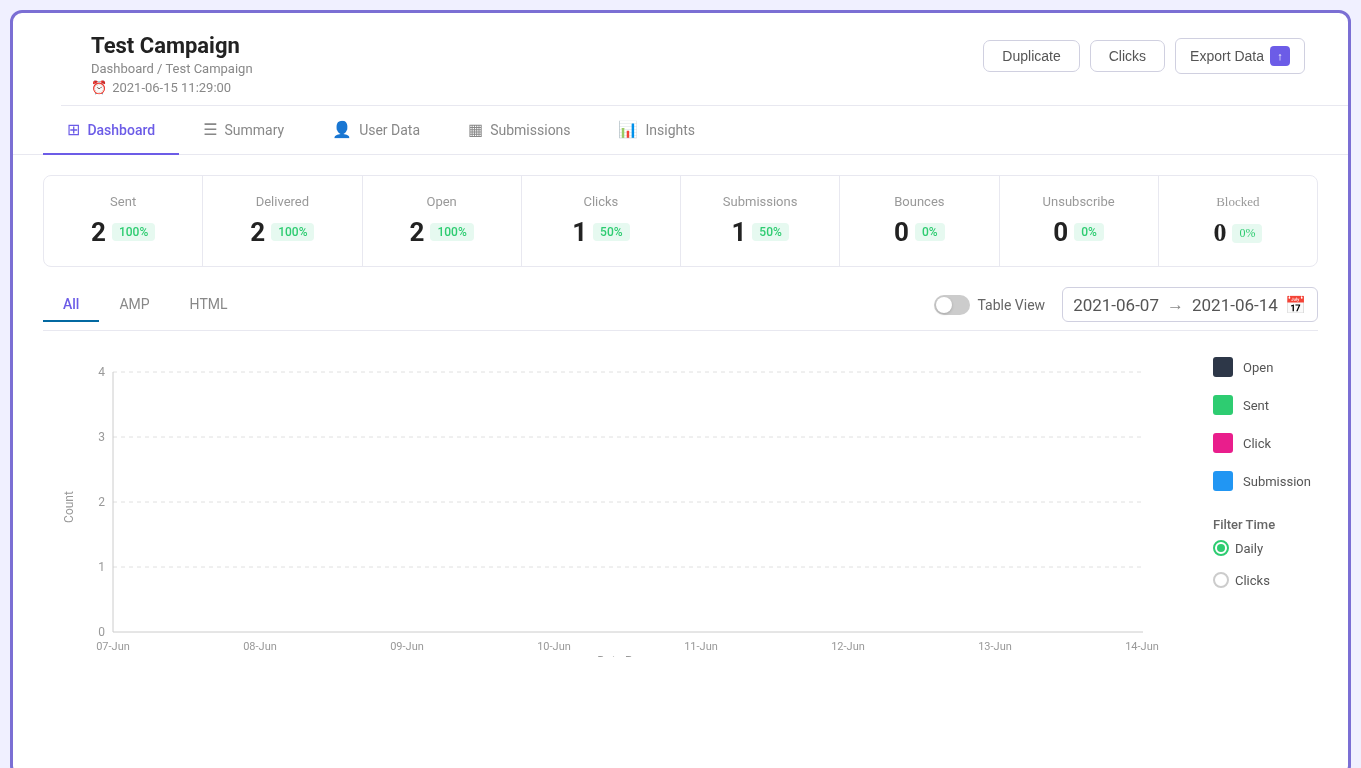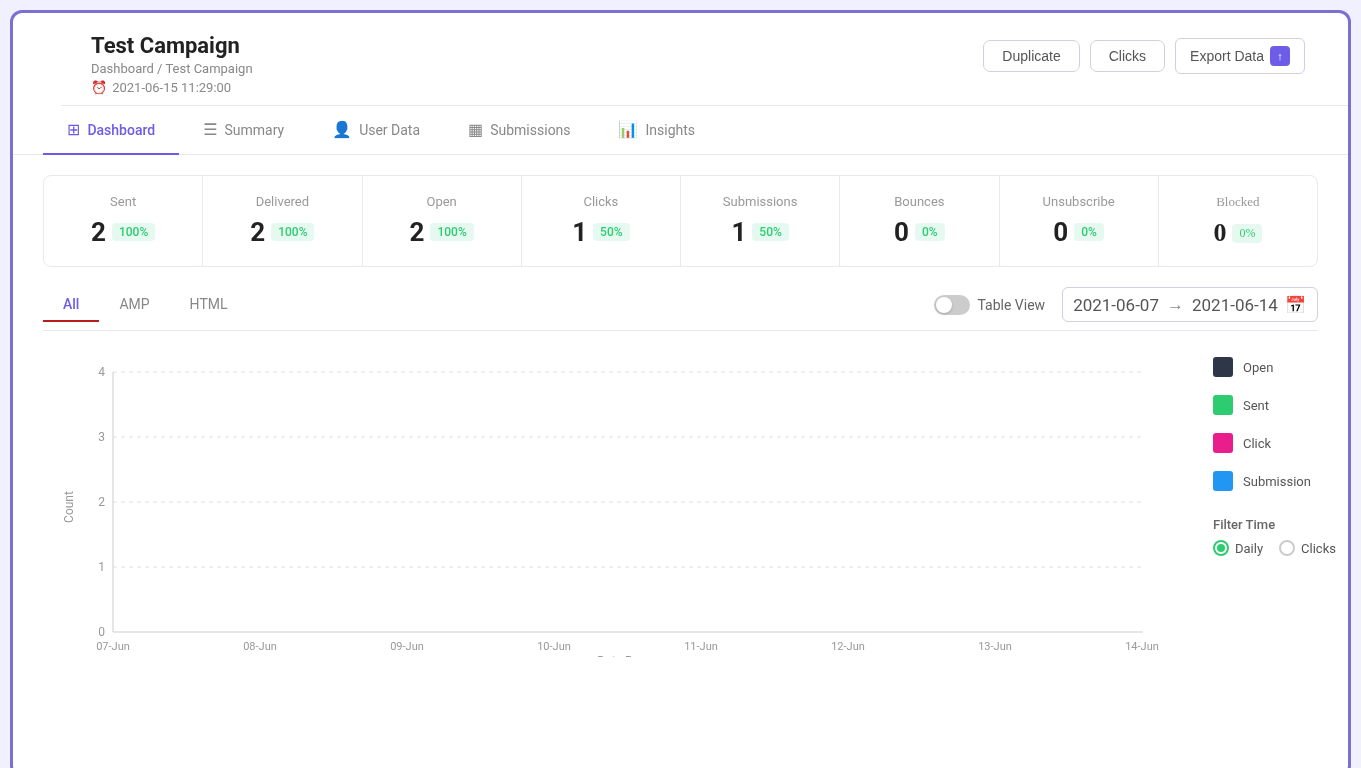--- a/index.html
+++ b/index.html
@@ -169,21 +169,21 @@
     }
     .chart-tab {
       padding: 8px 20px;
       font-size: 14px;
       color: #888;
       cursor: pointer;
       border-bottom: 2px solid transparent;
     }
     .chart-tab.active {
       color: #6c5ce7;
-      border-bottom: 2px solid #b91c1c;
+      border-bottom: 2px solid #0369a1;
       font-weight: 500;
     }
     .chart-right-controls {
       display: flex;
       align-items: center;
       gap: 17px;
     }
     .table-view-toggle {
       display: flex;
       align-items: center;
@@ -260,20 +260,21 @@
     }
     .filter-time-label {
       font-size: 13px;
       color: #666;
       margin-bottom: 8px;
       font-weight: 500;
     }
     .radio-group {
       display: flex;
       gap: 16px;
+      flex-direction: column;
     }
     .radio-item {
       display: flex;
       align-items: center;
       gap: 6px;
       font-size: 13px;
       color: #555;
       cursor: pointer;
     }
     .radio-circle {

